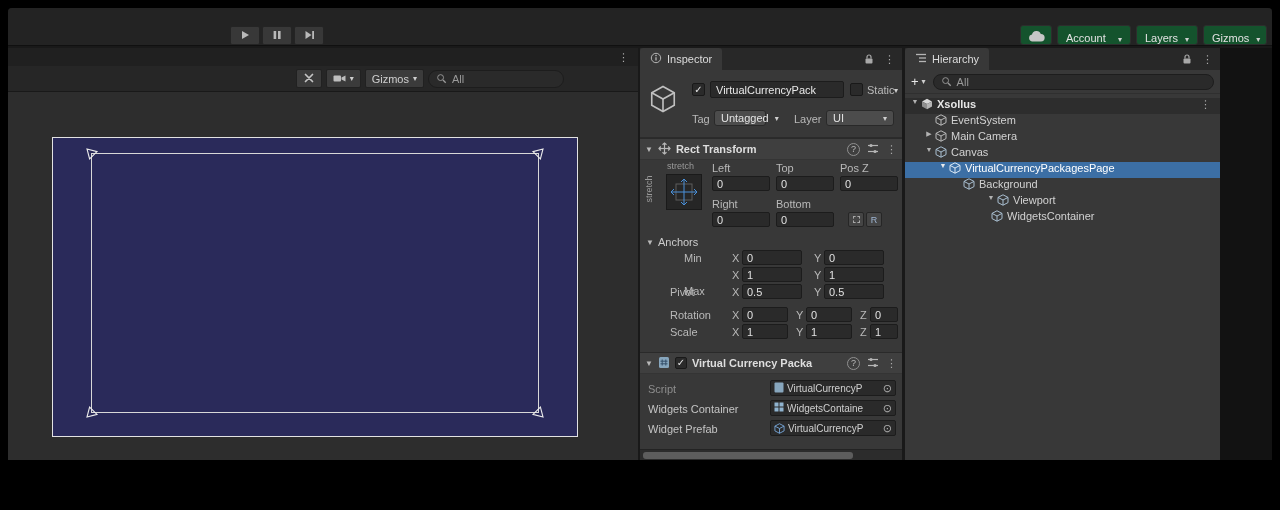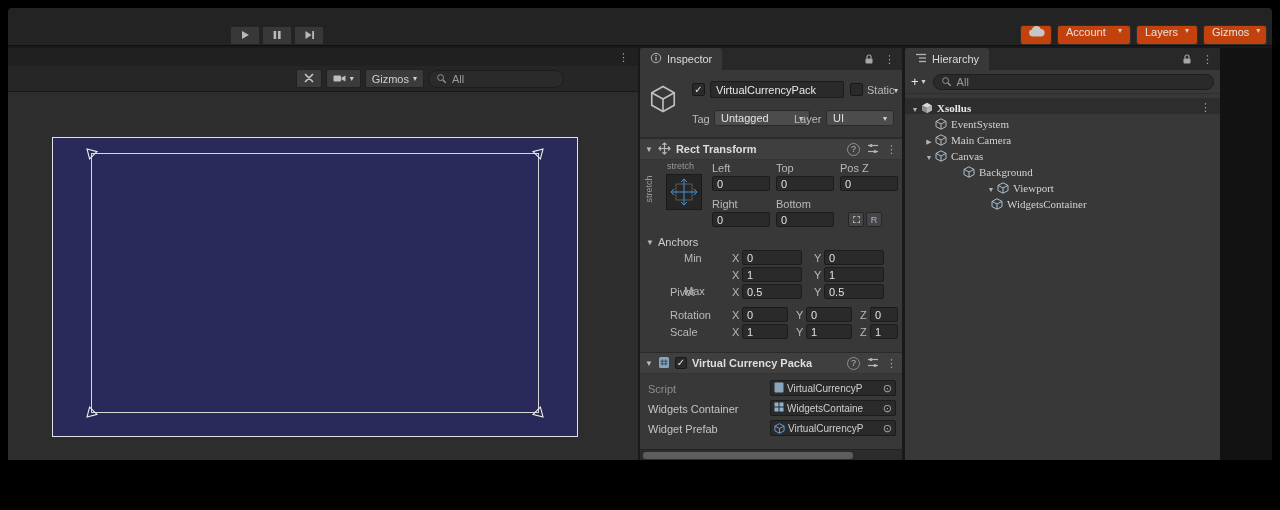--- a/index.html
+++ b/index.html
@@ -10,22 +10,22 @@
   .window { position:absolute; left:8px; top:8px; width:1264px; height:452px;
             background:#191919; border-radius:4px 4px 0 0; }
 
   
   .topbar { position:absolute; left:0; top:0; width:100%; height:38px; background:#232323;
             border-bottom:1px solid #101010; border-radius:4px 4px 0 0; }
   .transport { position:absolute; left:222px; top:18px; display:flex; gap:2px; }
   .tbtn { width:30px; height:19px; background:#383838; border:1px solid #242424; border-radius:2px;
           display:flex; align-items:center; justify-content:center; }
   .topright { position:absolute; right:5px; top:17px; display:flex; gap:5px; }
-  .ddl { height:20px; background:#c2410c; border:1px solid #2d2d2d; border-radius:3px;
-         display:flex; align-items:flex-start; gap:7px; padding:0 8px; color:#e2e2e2; }
+  .ddl { height:20px; background:#14532d; border:1px solid #2d2d2d; border-radius:3px;
+         display:flex; align-items:flex-end; gap:7px; padding:0 8px; color:#e2e2e2; }
   .caret { font-size:8px; color:#cfcfcf; }
   .cloudbtn { width:32px; justify-content:center; gap:0; }
 
   
   .panel { position:absolute; top:40px; background:#383838; }
   .scene { left:0; width:630px; height:412px; background:#2d2d2d; }
   .inspector { left:632px; width:262px; height:412px; overflow:hidden; }
   .hierarchy { left:897px; width:315px; height:412px; overflow:hidden; }
   .right-gap { position:absolute; left:1212px; top:40px; width:52px; height:412px; background:#121212; }
 
@@ -92,21 +92,21 @@
   .hscroll { position:absolute; left:0; right:0; bottom:0; height:11px; background:#2c2c2c; border-top:1px solid #232323; }
   .hthumb { position:absolute; left:3px; top:2px; width:210px; height:7px; background:#5d5d5d; border-radius:3px; }
 
   
   .htoolbar { position:absolute; top:22px; left:0; right:0; height:24px; background:#383838;
               border-bottom:1px solid #2f2f2f; display:flex; align-items:center; padding:0 6px; gap:7px; }
   .plusbtn { display:flex; align-items:center; gap:3px; color:#e8e8e8; font-size:13px; line-height:1; }
   .hsearch { flex:1; height:16px; background:#2a2a2a; border:1px solid #1d1d1d; border-radius:8px;
              display:flex; align-items:center; gap:5px; padding:0 7px; color:#9a9a9a; }
   .htree { position:absolute; top:50px; left:0; right:0; }
-  .hrow { height:16px; display:flex; align-items:flex-end; color:#d2d2d2;font-family:Liberation Serif, serif; }
+  .hrow { height:16px; display:flex; align-items:flex-start; color:#d2d2d2; }
   .hrow .arr { width:12px; flex:none; text-align:center; font-size:7px; color:#b2b2b2; }
   .hicon { flex:none; width:12px; height:12px; margin-right:4px; color:#a9bfd1; }
   .grey { color:#b9b9b9; }
   .hlabel { white-space:nowrap; }
   .scene-row { background:#2d2d2d; font-weight:bold; color:#e6e6e6; }
   .sel { background:var(--selection,#3c6fa5); color:#fff; }
   .ind0{padding-left:4px} .ind1{padding-left:18px} .ind2{padding-left:32px}
   .ind3{padding-left:46px} .ind4{padding-left:80px} .ind5{padding-left:74px}
   .rowmenu { margin-left:auto; padding-right:9px; color:#bdbdbd; font-weight:normal; }
   .vmenu { color:#ababab; }
@@ -274,21 +274,21 @@
             <line x1="12" y1="12" x2="12" y2="22" stroke="#c0c0c0" stroke-width="1.3"></line>
           </svg>
       </span>
       <span class="cb abs" style="left:52px;top:13px">✓</span>
       <input class="txtfield" style="left: 70px; top: 11px; width: 134px; height: 17px;" value="VirtualCurrencyPack">
       <span class="cb abs" style="left:210px;top:13px"></span>
       <span class="lbl" style="left:227px;top:14px">Static</span>
       <span class="caret abs" style="left:254px;top:16px">▾</span>
 
       <span class="lbl" style="left:52px;top:43px">Tag</span>
-      <div class="mini-dd" style="left:74px;top:40px;width:96px">
+      <div class="mini-dd" style="left:74px;top:40px;width:52px">
         <span>Untagged</span>
         <span class="caret">▾</span>
       </div>
       <span class="lbl" style="left:154px;top:43px">Layer</span>
       <div class="mini-dd" style="left:186px;top:40px;width:68px">
         <span>UI</span>
         <span class="caret">▾</span>
       </div>
     </div>
 
@@ -526,20 +526,27 @@
           </svg>
         <span class="hlabel">Main Camera</span>
       </div>
       <div class="hrow ind1">
         <span class="arr">▼</span>
         <svg class="hicon">
             <use href="#i-cube"></use>
           </svg>
         <span class="hlabel">Canvas</span>
       </div>
+      <div class="hrow sel ind2">
+        <span class="arr" style="color:#eaeaea">▼</span>
+        <svg class="hicon" style="color:#dce9f5">
+            <use href="#i-cube"></use>
+          </svg>
+        <span class="hlabel">VirtualCurrencyPackagesPage</span>
+      </div>
       <div class="hrow ind3">
         <span class="arr"></span>
         <svg class="hicon">
             <use href="#i-cube"></use>
           </svg>
         <span class="hlabel">Background</span>
       </div>
       <div class="hrow ind4">
         <span class="arr">▼</span>
         <svg class="hicon">

